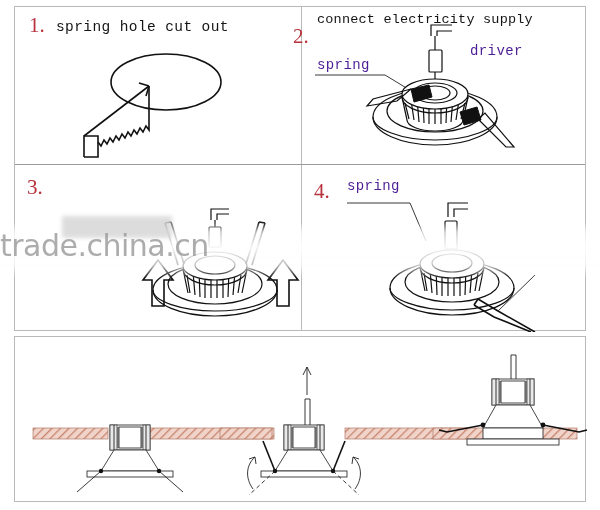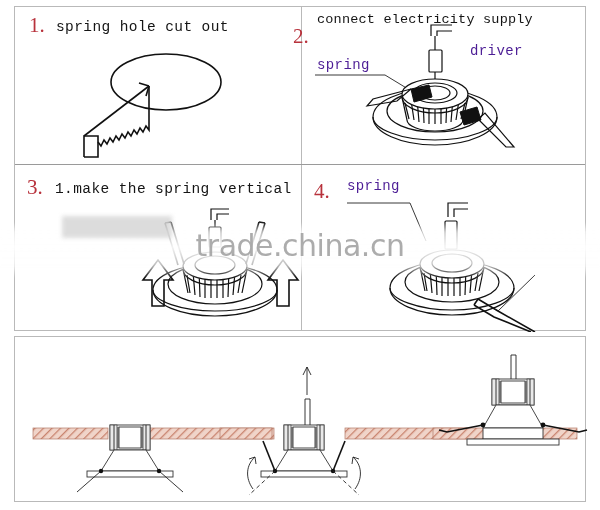--- a/index.html
+++ b/index.html
@@ -78,21 +78,21 @@
     background:linear-gradient(to bottom,
       rgba(255,255,255,0) 0%,
       rgba(255,255,255,0.72) 18%,
       rgba(255,255,255,0.95) 45%,
       rgba(255,255,255,0.72) 78%,
       rgba(255,255,255,0) 100%);
     filter:blur(1px);
   }
   #wm .wmtext{
     position:absolute;left:0;top:6px;width:600px;
-    text-align:center;
+    text-align:left;
     font-family:"DejaVu Sans","Liberation Sans",sans-serif;
     font-size:30px;
     color:#9b9b9b;
     letter-spacing:-0.5px;
     opacity:0.82;
   }
   #wm .blurblock{
     position:absolute;left:62px;top:-6px;width:110px;height:22px;
     background:#d7d7d7;filter:blur(2px);opacity:.85;
   }
@@ -173,21 +173,20 @@
         </g>
         <g>
           <polygon class="fillblk" points="175,105 192,100 196,113 179,118"></polygon>
           <path class="ln" d="M193,112 L221,140 L229,140 L200,106 Z"></path>
         </g>
       </svg>
     </div>
 
     <div class="cell" id="cell3">
       <div class="step-num" style="left:12px;top:12px;">3.</div>
-      <div class="cap" style="left:40px;top:16px;">1.make the spring vertical</div>
 
       <svg width="286" height="167">
 
         <g>
           <path class="ln" d="M196,55 L196,44 L214,44"></path>
           <path class="ln" d="M202,55 L202,49 L214,49"></path>
           <rect class="wht" x="194" y="62" width="12" height="20" rx="1"></rect>
           <path class="ln" d="M200,55 L200,62"></path>
         </g>
 

